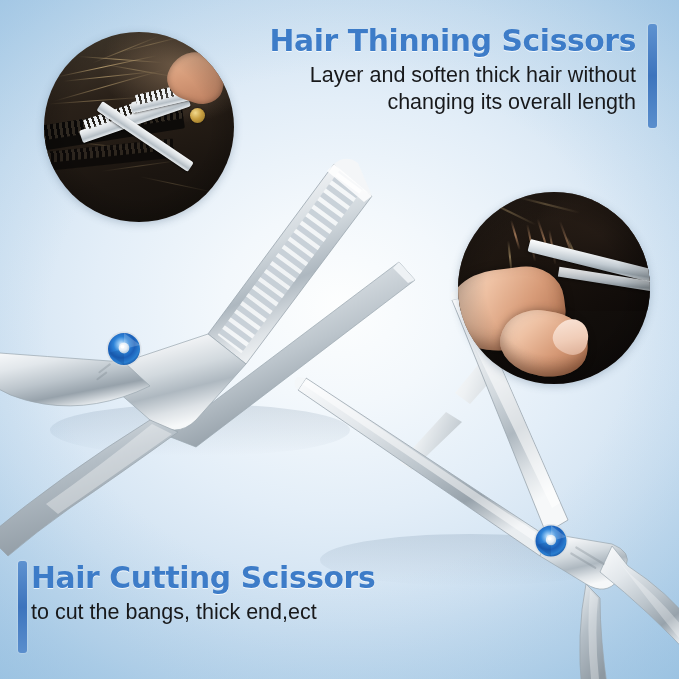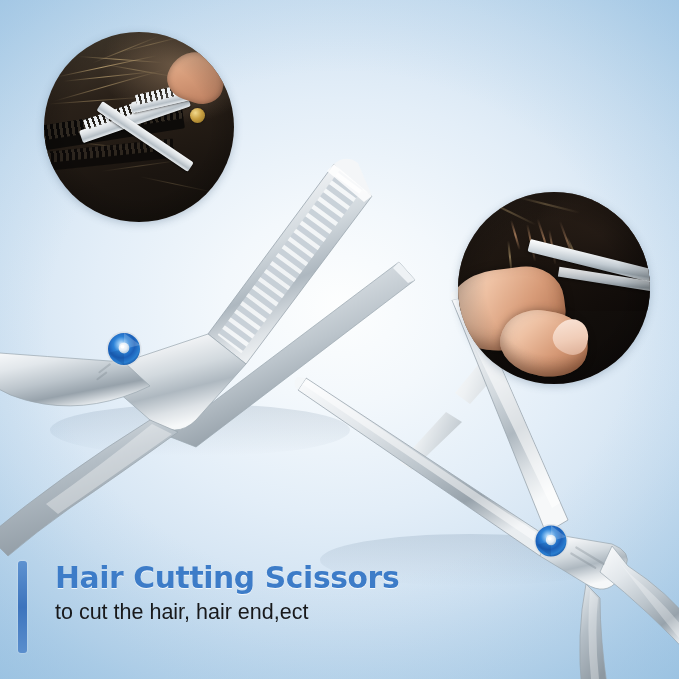--- a/index.html
+++ b/index.html
@@ -49,21 +49,21 @@
     align-items: flex-start;
     gap: 12px;
   }
   #bottom-text-block {
     left: 18px;
     bottom: 26px;
     width: 420px;
     display: flex;
     flex-direction: row;
     align-items: flex-start;
-    gap: 28px;
+    gap: 4px;
     margin-top: 16px;
   }
   .accent-bar {
     width: 9px;
     border-radius: 3px;
     background: linear-gradient(180deg, #5e92d0 0%, #3d74bd 50%, #5a8ecd 100%);
     box-shadow: 0 0 2px rgba(255,255,255,0.6);
     flex: 0 0 auto;
   }
   #top-accent-bar { height: 104px; order: 2; }
@@ -459,23 +459,31 @@
                   border-radius:48% 36% 44% 54% / 58% 48% 46% 52%;transform:rotate(-7deg);"></div>
       <div class="finger-big" style="left:22%;top:62%;width:46%;height:34%;
                   border-radius:46% 44% 50% 50% / 54% 52% 46% 48%;transform:rotate(10deg);"></div>
       <div class="nail" style="left:50%;top:66%;width:18%;height:18%;transform:rotate(26deg);"></div>
 
       <div style="position:absolute;inset:0;border-radius:50%;
                   background:radial-gradient(circle at 50% 50%, rgba(0,0,0,0) 50%, rgba(0,0,0,0.45) 100%);"></div>
     </div>
   </div>
 
+  <div class="text-block" id="top-text-block">
+    <div class="text-col" id="top-text-col">
+      <div class="headline" id="top-headline">Hair Thinning Scissors</div>
+      <div class="subline">Layer and soften thick hair without</div>
+      <div class="subline">changing its overall length</div>
+    </div>
+    <div class="accent-bar" id="top-accent-bar"></div>
+  </div>
 
   <div class="text-block" id="bottom-text-block">
     <div class="accent-bar" id="bottom-accent-bar"></div>
     <div class="text-col" id="bottom-text-col">
       <div class="headline" id="bottom-headline">Hair Cutting Scissors</div>
-      <div class="subline">to cut the hair, hair end,ect</div>
+      <div class="subline">to cut the bangs, thick end,ect</div>
     </div>
   </div>
 
   <div id="vignette"></div>
 </div>
 
 </body></html>

